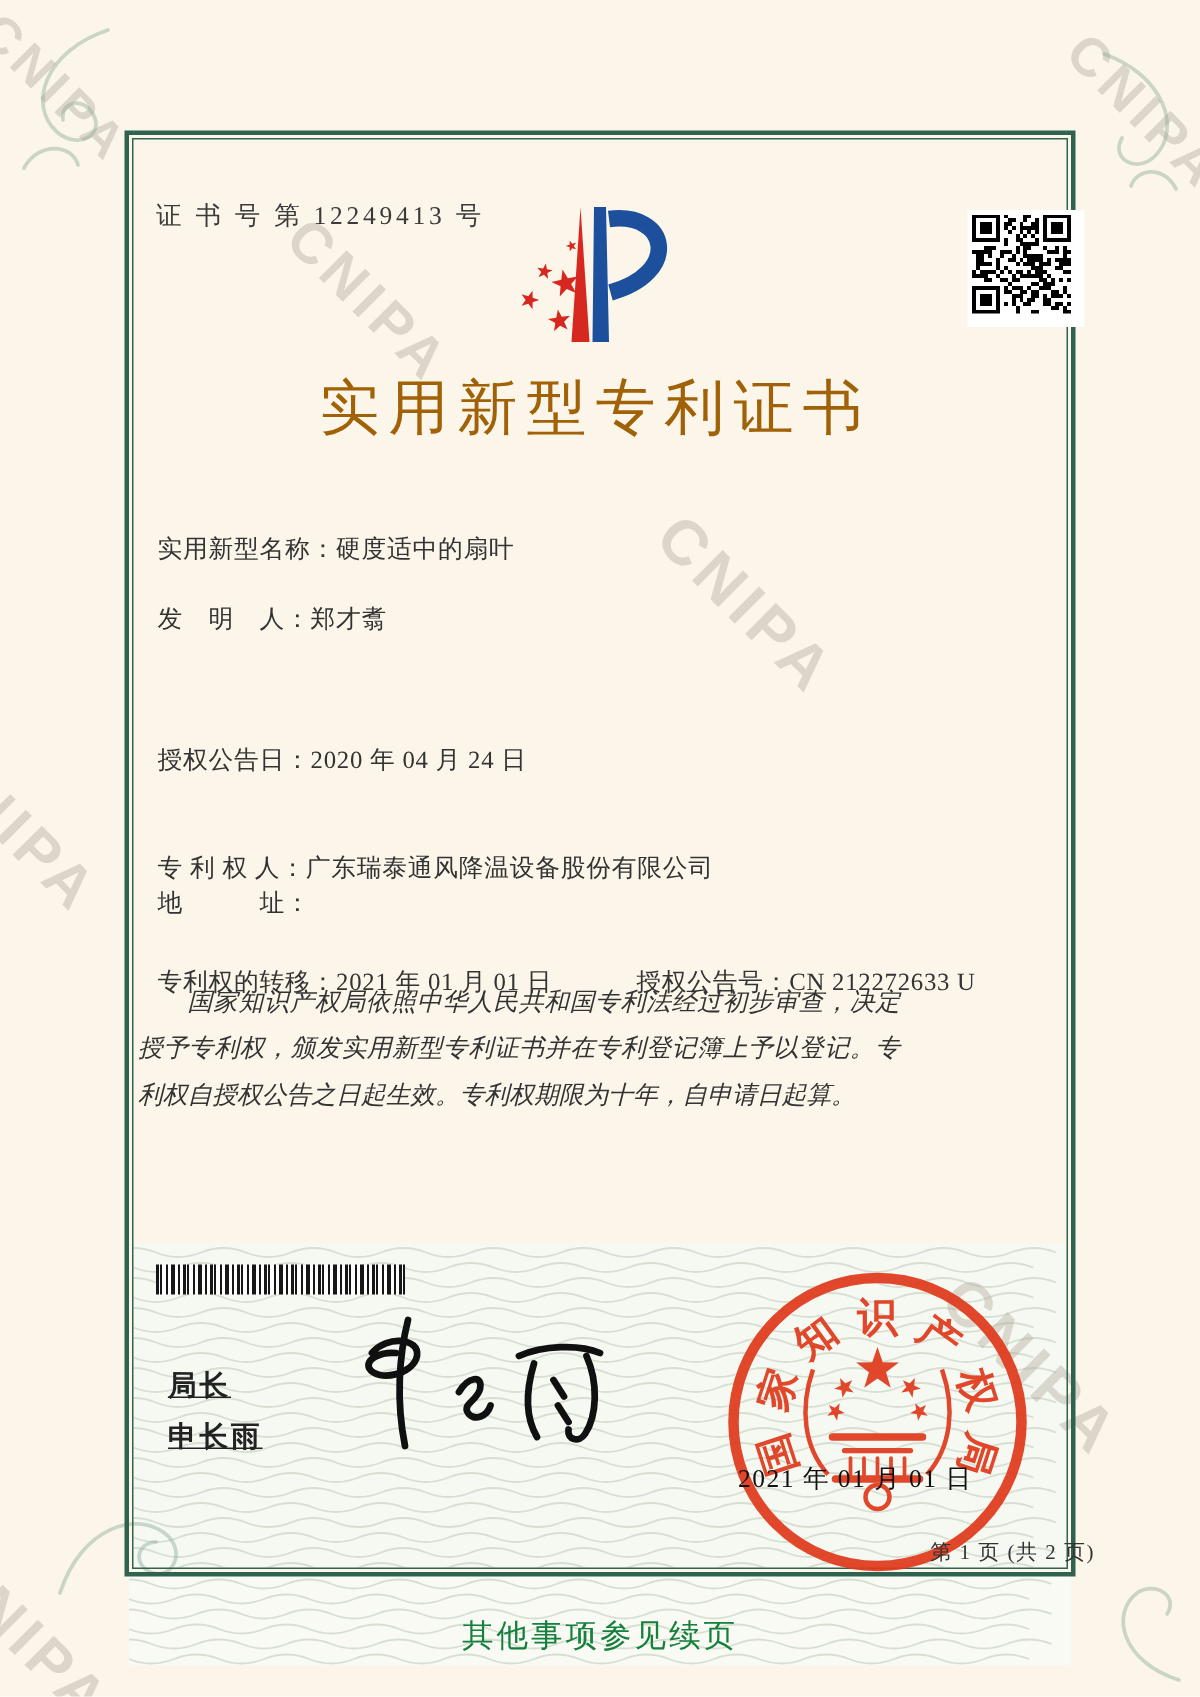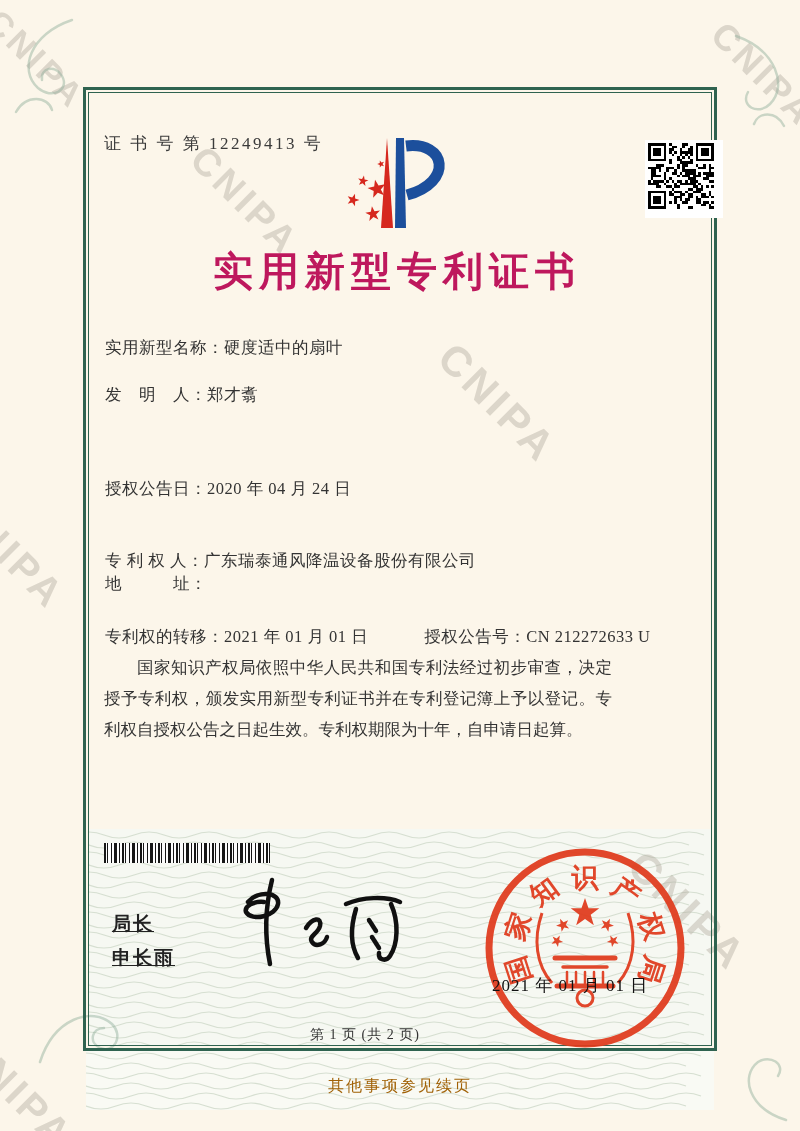--- a/index.html
+++ b/index.html
@@ -20,47 +20,47 @@
   
   .band{position:absolute;background:#f6f8f2;}
   .band svg{display:block;width:100%;height:100%;}
   #band1{left:89px;top:829px;width:622px;height:216px;}
   #band2{left:86px;top:1050px;width:628px;height:60px;background:#f9faf4;}
   
   .cert-no{position:absolute;left:104px;top:132px;font-size:17px;letter-spacing:2.5px;color:#3a3a3a;text-align:center;}
   .logo{position:absolute;left:340px;top:120px;}
   .qr{position:absolute;left:645px;top:140px;width:72px;height:72px;background:#fff;padding:3px;}
   .title{position:absolute;left:83px;top:244px;width:628px;text-align:center;
-         font-size:40px;font-weight:bold;letter-spacing:6px;color:#be185d;}
+         font-size:40px;font-weight:normal;letter-spacing:6px;color:#a16207;}
   
   .row{position:absolute;left:105px;font-size:16.5px;letter-spacing:.5px;color:#333;white-space:nowrap;}
-  .row .lbl{display:inline-block;}
+  .row .lbl{display:inline-block;margin-top:18px;}
   .row .val{display:inline-block;}
   #row-addr{white-space:normal;}
   #row-addr .wrap{display:flex;align-items:flex-start;}
   #row-addr .val{width:452px;word-break:break-all;line-height:24px;}
   .pair2{margin-left:56px;}
   
-  .para{position:absolute;left:104px;width:508px;font-size:16.5px;line-height:31px;
-        text-align:justify;text-indent:2em;color:#333;}
+  .para{position:absolute;left:92px;width:508px;font-size:16.5px;line-height:31px;
+        text-align:justify;text-indent:2em;color:#333;font-style:italic;}
   
   .barcode{position:absolute;left:104px;top:843px;width:166px;height:20px;
     background:repeating-linear-gradient(90deg,#161616 0 2px,#fdfdfd 2px 3px,#161616 3px 4px,
     #fdfdfd 4px 7px,#161616 7px 8px,#fdfdfd 8px 10px,#161616 10px 13px,#fdfdfd 13px 15px,
     #161616 15px 16px,#fdfdfd 16px 18px);}
   .signer{position:absolute;left:112px;font-family:"Liberation Sans","DejaVu Sans",sans-serif;
           font-weight:600;font-size:19px;color:#222;letter-spacing:2px;text-decoration:underline;}
   #signer-title{top:911px;}
   #signer-name{top:945px;}
   .sig{position:absolute;left:228px;top:876px;}
   .sig path{stroke:#101010;stroke-width:4.5;fill:none;stroke-linecap:round;stroke-linejoin:round;}
   .seal{position:absolute;left:482px;top:845px;opacity:.93;}
   .seal-date{position:absolute;left:492px;top:974px;font-size:17px;color:#111;letter-spacing:1px;}
-  .pagenum{position:absolute;left:0;top:1026px;width:730px;text-align:center;font-size:14px;color:#333;letter-spacing:1px;}
-  .footnote{position:absolute;left:0;top:1076px;width:800px;text-align:center;font-size:16px;color:#a16207;letter-spacing:2px;}
+  .pagenum{position:absolute;left:0;top:1026px;width:730px;text-align:right;font-size:14px;color:#333;letter-spacing:1px;}
+  .footnote{position:absolute;left:0;top:1076px;width:800px;text-align:center;font-size:21px;color:#15803d;letter-spacing:2px;}
 </style>
 </head>
 <body>
 
 <div class="page">
 
   <svg width="0" height="0" style="position:absolute" aria-hidden="true">
     <defs>
       <path id="star5" d="M0,-10 L2.35,-3.24 L9.51,-3.09 L3.80,1.24 L5.88,8.09 L0,4 L-5.88,8.09 L-3.80,1.24 L-9.51,-3.09 L-2.35,-3.24 Z"></path>
       <path id="wvp" d="M-15 6 q15 -6 30 0 t30 0 t30 0 t30 0 t30 0 t30 0 t30 0 t30 0 t30 0 t30 0 t30 0 t30 0 t30 0 t30 0 t30 0 t30 0 t30 0 t30 0 t30 0 t30 0 t30 0" stroke="#d6dfd1" stroke-width="1.2" fill="none"></path>

